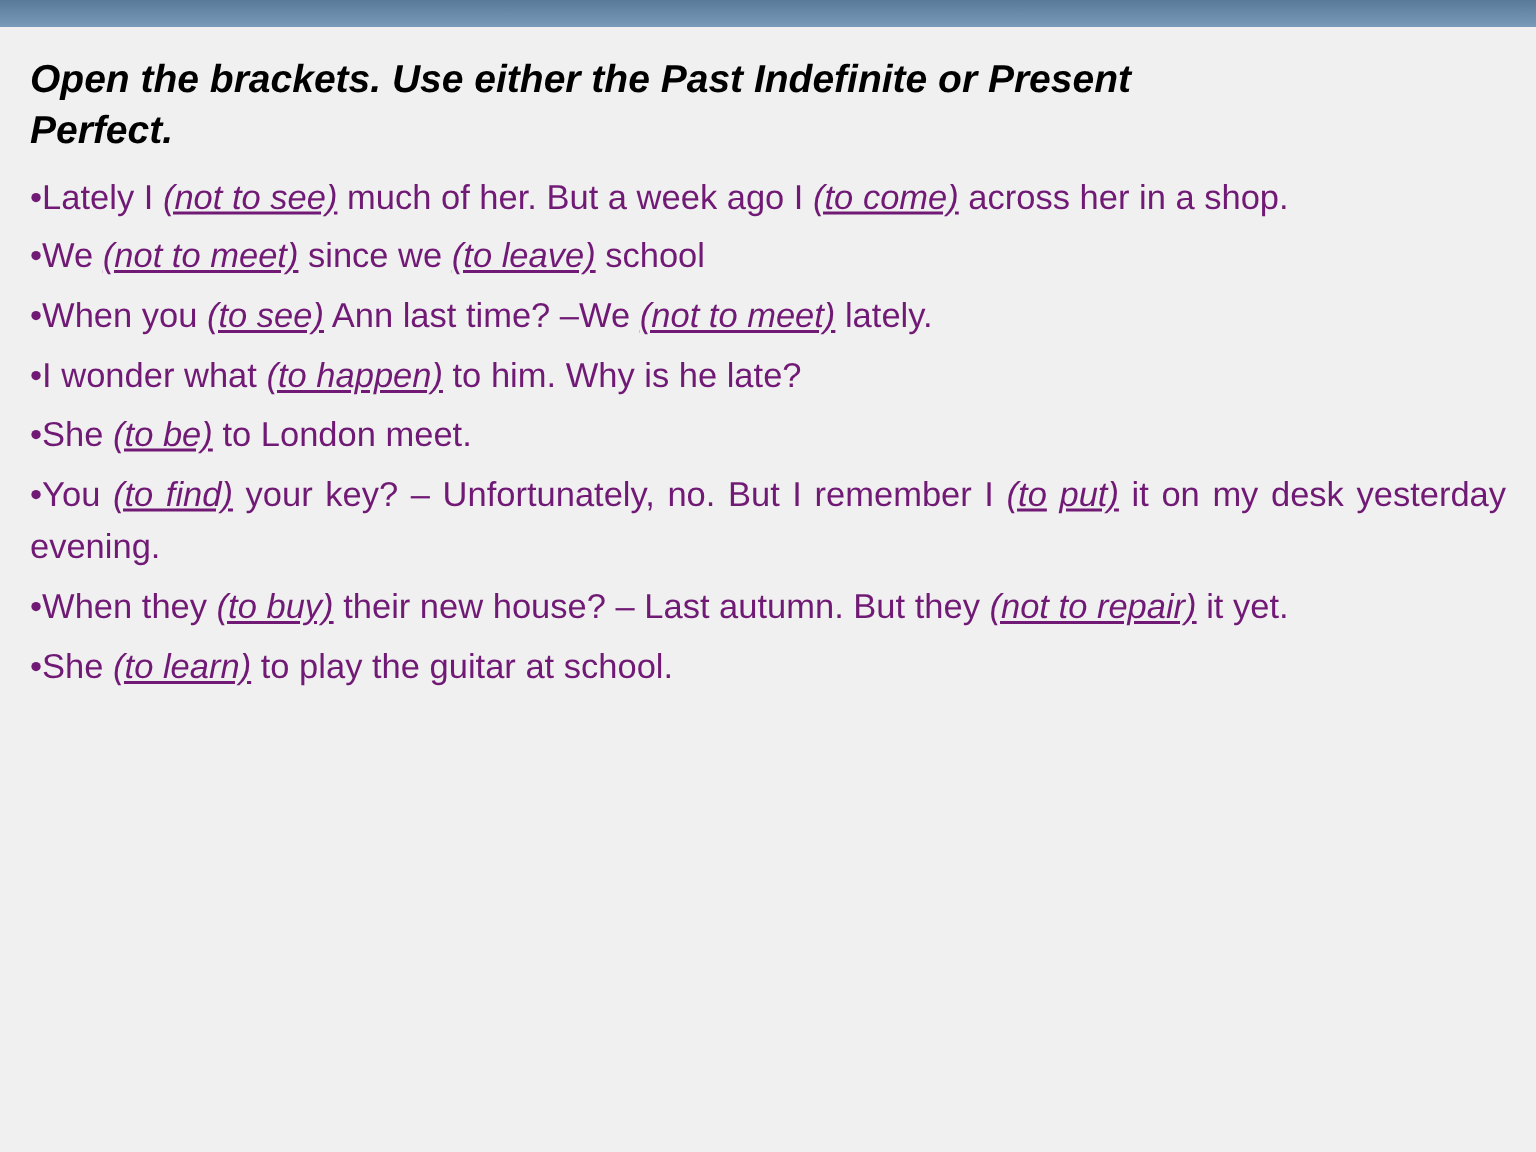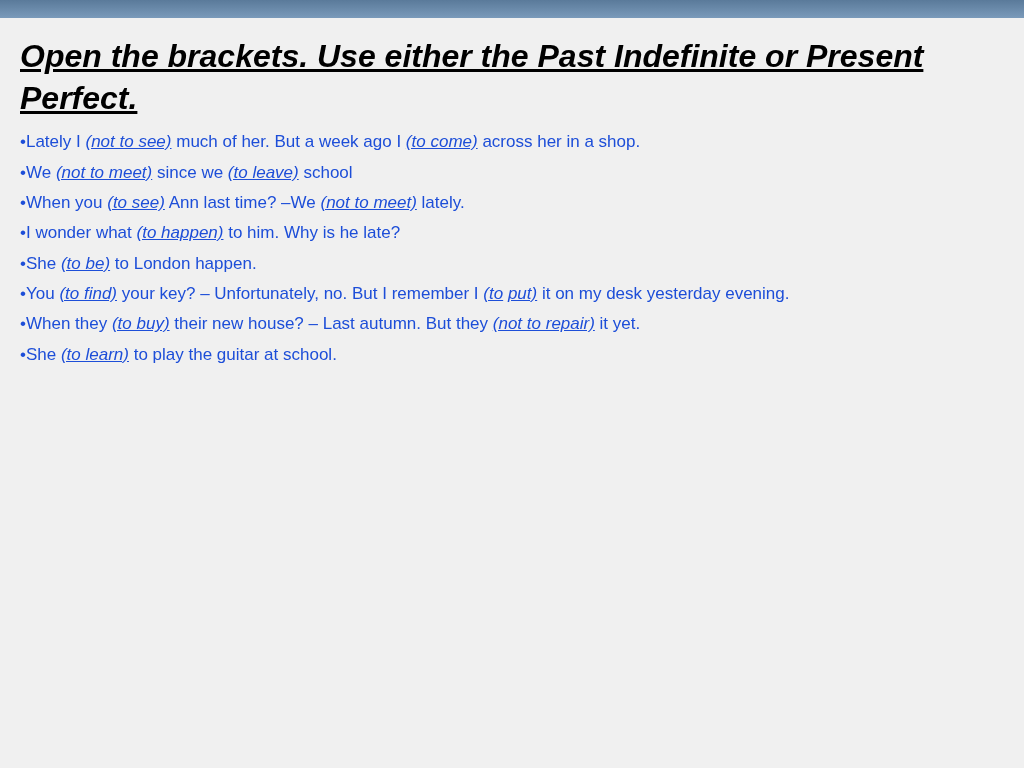--- a/index.html
+++ b/index.html
@@ -24,32 +24,31 @@
 
     .content-area {
       background: #f0f0f0;
       padding: 18px 20px 18px 20px;
       width: 100%;
       height: calc(768px - 18px);
       overflow: hidden;
     }
 
     .title {
-      font-size: 32px;
+      font-size: 26px;
       font-weight: bold;
       font-style: italic;
-      text-decoration: underline;
       color: #000;
       line-height: 1.3;
       margin-bottom: 10px;
     }
 
     .exercises {
-      font-size: 17px;
-      color: #1d4ed8;
+      font-size: 23px;
+      color: #701a75;
       line-height: 1.55;
     }
 
     .exercises p {
       margin-bottom: 4px;
       text-align: justify;
     }
 
     .italic-underline {
       font-style: italic;
@@ -65,18 +64,18 @@
   <div class="title">
     <span>Open the brackets. Use either the Past Indefinite or Present</span><br>
     <span>Perfect.</span>
   </div>
 
   <div class="exercises" id="exercises-container">
   <p>•<span>Lately I </span><span class="italic-underline">(not to see)</span><span> much of her. But a week ago I </span><span class="italic-underline">(to come)</span><span> across her in a shop.</span></p>
       <p>•<span>We </span><span class="italic-underline">(not to meet)</span><span> since we </span><span class="italic-underline">(to leave)</span><span> school</span></p>
       <p>•<span>When you </span><span class="italic-underline">(to see)</span><span> Ann last time? –We </span><span class="italic-underline">(not to meet)</span><span> lately.</span></p>
       <p>•<span>I wonder what </span><span class="italic-underline">(to happen)</span><span> to him. Why is he late?</span></p>
-      <p>•<span>She </span><span class="italic-underline">(to be)</span><span> to London happen.</span></p>
+      <p>•<span>She </span><span class="italic-underline">(to be)</span><span> to London meet.</span></p>
       <p>•<span>You </span><span class="italic-underline">(to find)</span><span> your key? – Unfortunately, no. But I remember I </span><span class="italic-underline">(to</span><span> </span><span class="italic-underline">put)</span><span> it on my desk yesterday evening.</span></p>
       <p>•<span>When they </span><span class="italic-underline">(to buy)</span><span> their new house? – Last autumn. But they </span><span class="italic-underline">(not to repair)</span><span> it yet.</span></p>
       <p>•<span>She </span><span class="italic-underline">(to learn)</span><span> to play the guitar at school.</span></p>
     </div>
 </div>
 
 </body></html>

